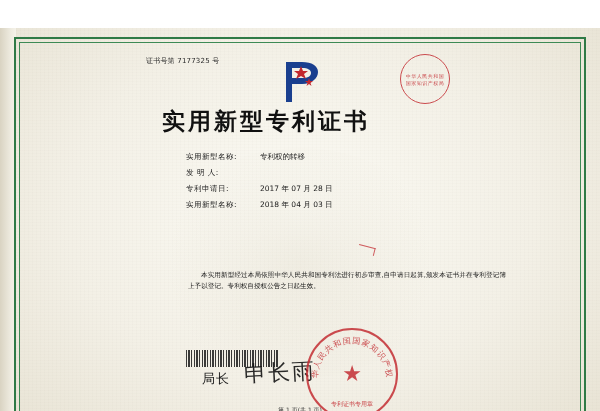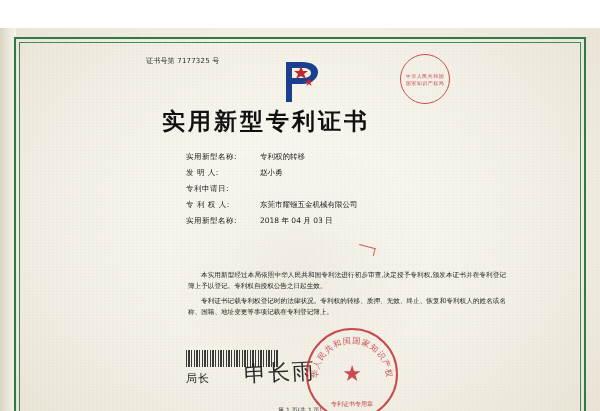--- a/index.html
+++ b/index.html
@@ -158,22 +158,22 @@
     background-image: repeating-linear-gradient(90deg,
       #1a1a1a 0px, #1a1a1a 1px, transparent 1px, transparent 2px,
       #1a1a1a 2px, #1a1a1a 4px, transparent 4px, transparent 5px,
       #1a1a1a 5px, #1a1a1a 6px, transparent 6px, transparent 8px);
     opacity: .85;
   }
 
   
   .director {
     position: absolute;
-    left: 186px; top: 345px;
-    font-size: 11px;
+    left: 202px; top: 345px;
+    font-size: 13px;
     color: #1a1a1a;
     letter-spacing: 1px;
     line-height: 11px;
   }
   .signature {
     position: absolute;
     left: 244px; top: 330px;
     font-size: 22px;
     color: #141414;
     font-family: "DejaVu Serif", serif;
@@ -296,38 +296,33 @@
 
   <div class="title">实用新型专利证书</div>
 
   <div class="fields">
     <div class="field-row">
       <div class="field-label">实用新型名称:</div>
       <div class="field-value">专利权的转移</div>
     </div>
     <div class="field-row">
       <div class="field-label">发 明 人:</div>
-      <div class="field-value">赵小勇</div>
     </div>
     <div class="field-row">
       <div class="field-label">专利申请日:</div>
-    </div>
-    <div class="field-row">
-      <div class="field-label">专 利 权 人:</div>
-      <div class="field-value">东莞市耀镪五金机械有限公司</div>
+      <div class="field-value">2017 年 07 月 28 日</div>
     </div>
     <div class="field-row">
       <div class="field-label">实用新型名称:</div>
       <div class="field-value">2018 年 04 月 03 日</div>
     </div>
   </div>
 
   <div class="body-text">
-    <p>本实用新型经过本局依照中华人民共和国专利法进行初步审查,决定授予专利权,颁发本证书并在专利登记簿上予以登记。专利权自授权公告之日起生效。</p>
-    <p>专利证书记载专利权登记时的法律状况。专利权的转移、质押、无效、终止、恢复和专利权人的姓名或名称、国籍、地址变更等事项记载在专利登记簿上。</p>
+    <p>本实用新型经过本局依照中华人民共和国专利法进行初步审查,自申请日起算,颁发本证书并在专利登记簿上予以登记。专利权自授权公告之日起生效。</p>
   </div>
 
   <div class="red-mark"></div>
 
   <div class="barcode"></div>
 
   <div class="director">
     <span>局长</span>
   </div>
   <div class="signature">申长雨</div>

